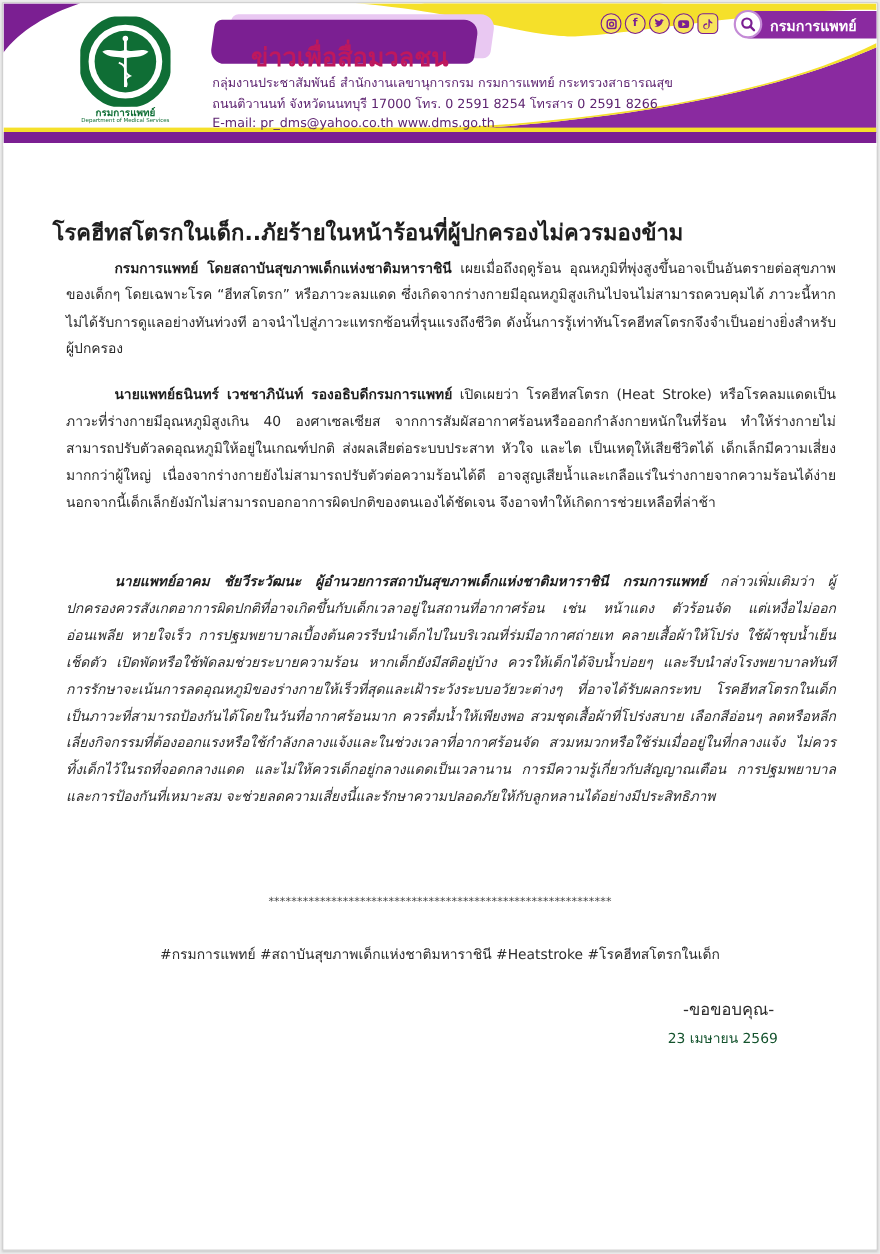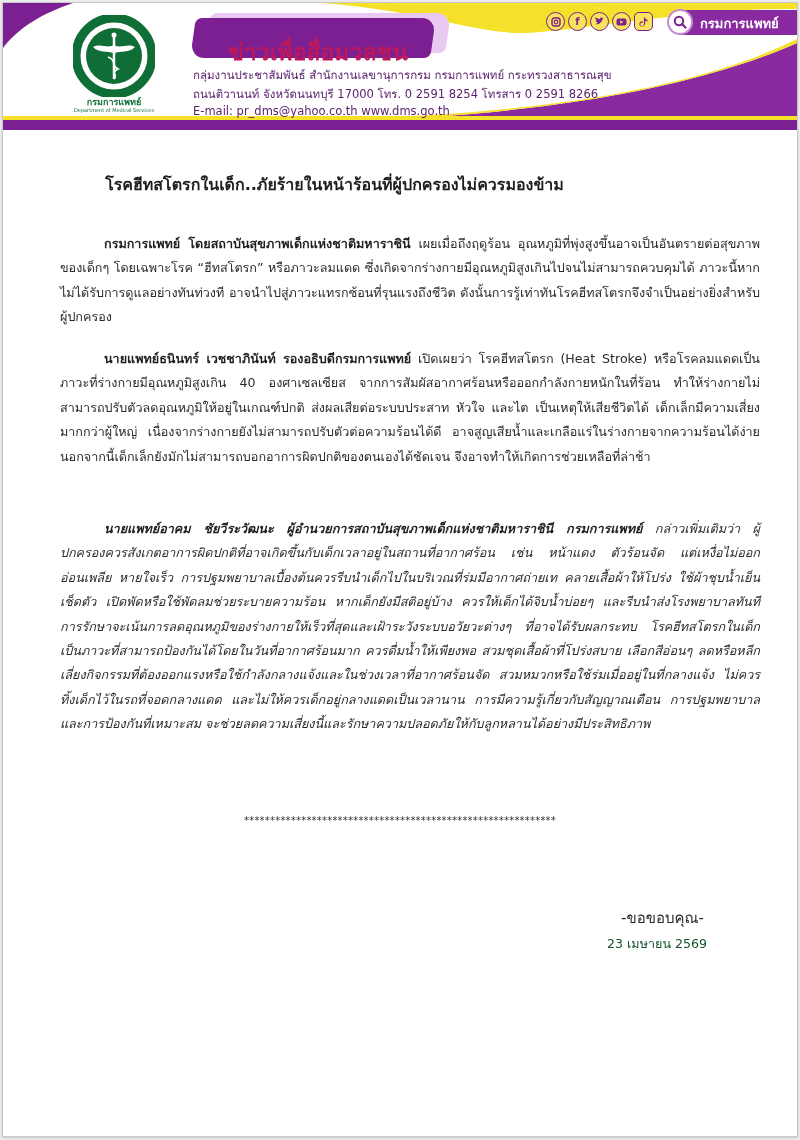--- a/index.html
+++ b/index.html
@@ -63,22 +63,22 @@
   .search-circle {
     position: absolute; left: 664px; top: 6px; width: 26px; height: 26px; border-radius: 50%;
     background: #ffffff; border: 2px solid #c48bd6; box-sizing: border-box;
     display: flex; align-items: center; justify-content: center;
   }
   .search-label {
     position: absolute; left: 697px; top: 10px; color: #ffffff; font-weight: bold; font-size: 13px; white-space: nowrap;
   }
   
   .doc-title {
-    position: absolute; left: 0; top: 169px; width: 663px; text-align: center;
-    font-size: 16px; font-weight: bold; color: #1e1e1e; white-space: nowrap;
+    position: absolute; left: 0; top: 192px; width: 663px; text-align: center;
+    font-size: 20px; font-weight: bold; color: #1e1e1e; white-space: nowrap;
   }
   .para {
     position: absolute; left: 57px; width: 700px;
     font-size: 12.6px; line-height: 24.4px; color: #2a2a2a;
     text-align: justify; text-indent: 44px;
   }
   .para b { color: #1e1e1e; margin-top: 20px; }
   .p1 { top: 229px; }
   .p2 { top: 344px; }
   .p3 { top: 514px; font-style: italic; }
@@ -173,15 +173,16 @@
 
   <div class="doc-title">โรคฮีทสโตรกในเด็ก..ภัยร้ายในหน้าร้อนที่ผู้ปกครองไม่ควรมองข้าม</div>
 
   <div class="para p1"><b>กรมการแพทย์ โดยสถาบันสุขภาพเด็กแห่งชาติมหาราชินี</b><span> เผยเมื่อถึงฤดูร้อน อุณหภูมิที่พุ่งสูงขึ้นอาจเป็นอันตรายต่อสุขภาพของเด็กๆ โดยเฉพาะโรค “ฮีทสโตรก” หรือภาวะลมแดด ซึ่งเกิดจากร่างกายมีอุณหภูมิสูงเกินไปจนไม่สามารถควบคุมได้ ภาวะนี้หากไม่ได้รับการดูแลอย่างทันท่วงที อาจนำไปสู่ภาวะแทรกซ้อนที่รุนแรงถึงชีวิต ดังนั้นการรู้เท่าทันโรคฮีทสโตรกจึงจำเป็นอย่างยิ่งสำหรับผู้ปกครอง</span></div>
 
   <div class="para p2"><b>นายแพทย์ธนินทร์ เวชชาภินันท์ รองอธิบดีกรมการแพทย์</b><span> เปิดเผยว่า โรคฮีทสโตรก (Heat Stroke) หรือโรคลมแดดเป็นภาวะที่ร่างกายมีอุณหภูมิสูงเกิน 40 องศาเซลเซียส จากการสัมผัสอากาศร้อนหรือออกกำลังกายหนักในที่ร้อน ทำให้ร่างกายไม่สามารถปรับตัวลดอุณหภูมิให้อยู่ในเกณฑ์ปกติ ส่งผลเสียต่อระบบประสาท หัวใจ และไต เป็นเหตุให้เสียชีวิตได้ เด็กเล็กมีความเสี่ยงมากกว่าผู้ใหญ่ เนื่องจากร่างกายยังไม่สามารถปรับตัวต่อความร้อนได้ดี อาจสูญเสียน้ำและเกลือแร่ในร่างกายจากความร้อนได้ง่าย นอกจากนี้เด็กเล็กยังมักไม่สามารถบอกอาการผิดปกติของตนเองได้ชัดเจน จึงอาจทำให้เกิดการช่วยเหลือที่ล่าช้า</span></div>
 
   <div class="para p3"><b>นายแพทย์อาคม ชัยวีระวัฒนะ ผู้อำนวยการสถาบันสุขภาพเด็กแห่งชาติมหาราชินี กรมการแพทย์</b><span> กล่าวเพิ่มเติมว่า ผู้ปกครองควรสังเกตอาการผิดปกติที่อาจเกิดขึ้นกับเด็กเวลาอยู่ในสถานที่อากาศร้อน เช่น หน้าแดง ตัวร้อนจัด แต่เหงื่อไม่ออก อ่อนเพลีย หายใจเร็ว การปฐมพยาบาลเบื้องต้นควรรีบนำเด็กไปในบริเวณที่ร่มมีอากาศถ่ายเท คลายเสื้อผ้าให้โปร่ง ใช้ผ้าชุบน้ำเย็นเช็ดตัว เปิดพัดหรือใช้พัดลมช่วยระบายความร้อน หากเด็กยังมีสติอยู่บ้าง ควรให้เด็กได้จิบน้ำบ่อยๆ และรีบนำส่งโรงพยาบาลทันที การรักษาจะเน้นการลดอุณหภูมิของร่างกายให้เร็วที่สุดและเฝ้าระวังระบบอวัยวะต่างๆ ที่อาจได้รับผลกระทบ โรคฮีทสโตรกในเด็กเป็นภาวะที่สามารถป้องกันได้โดยในวันที่อากาศร้อนมาก ควรดื่มน้ำให้เพียงพอ สวมชุดเสื้อผ้าที่โปร่งสบาย เลือกสีอ่อนๆ ลดหรือหลีกเลี่ยงกิจกรรมที่ต้องออกแรงหรือใช้กำลังกลางแจ้งและในช่วงเวลาที่อากาศร้อนจัด สวมหมวกหรือใช้ร่มเมื่ออยู่ในที่กลางแจ้ง ไม่ควรทิ้งเด็กไว้ในรถที่จอดกลางแดด และไม่ให้ควรเด็กอยู่กลางแดดเป็นเวลานาน การมีความรู้เกี่ยวกับสัญญาณเตือน การปฐมพยาบาลและการป้องกันที่เหมาะสม จะช่วยลดความเสี่ยงนี้และรักษาความปลอดภัยให้กับลูกหลานได้อย่างมีประสิทธิภาพ</span></div>
 
   <div class="stars">************************************************************</div>
+  <div class="tags">#กรมการแพทย์ #สถาบันสุขภาพเด็กแห่งชาติมหาราชินี #Heatstroke #โรคฮีทสโตรกในเด็ก</div>
   <div class="thanks">-ขอขอบคุณ-</div>
   <div class="date">23 เมษายน 2569</div>
 </div>
 
 </body></html>

